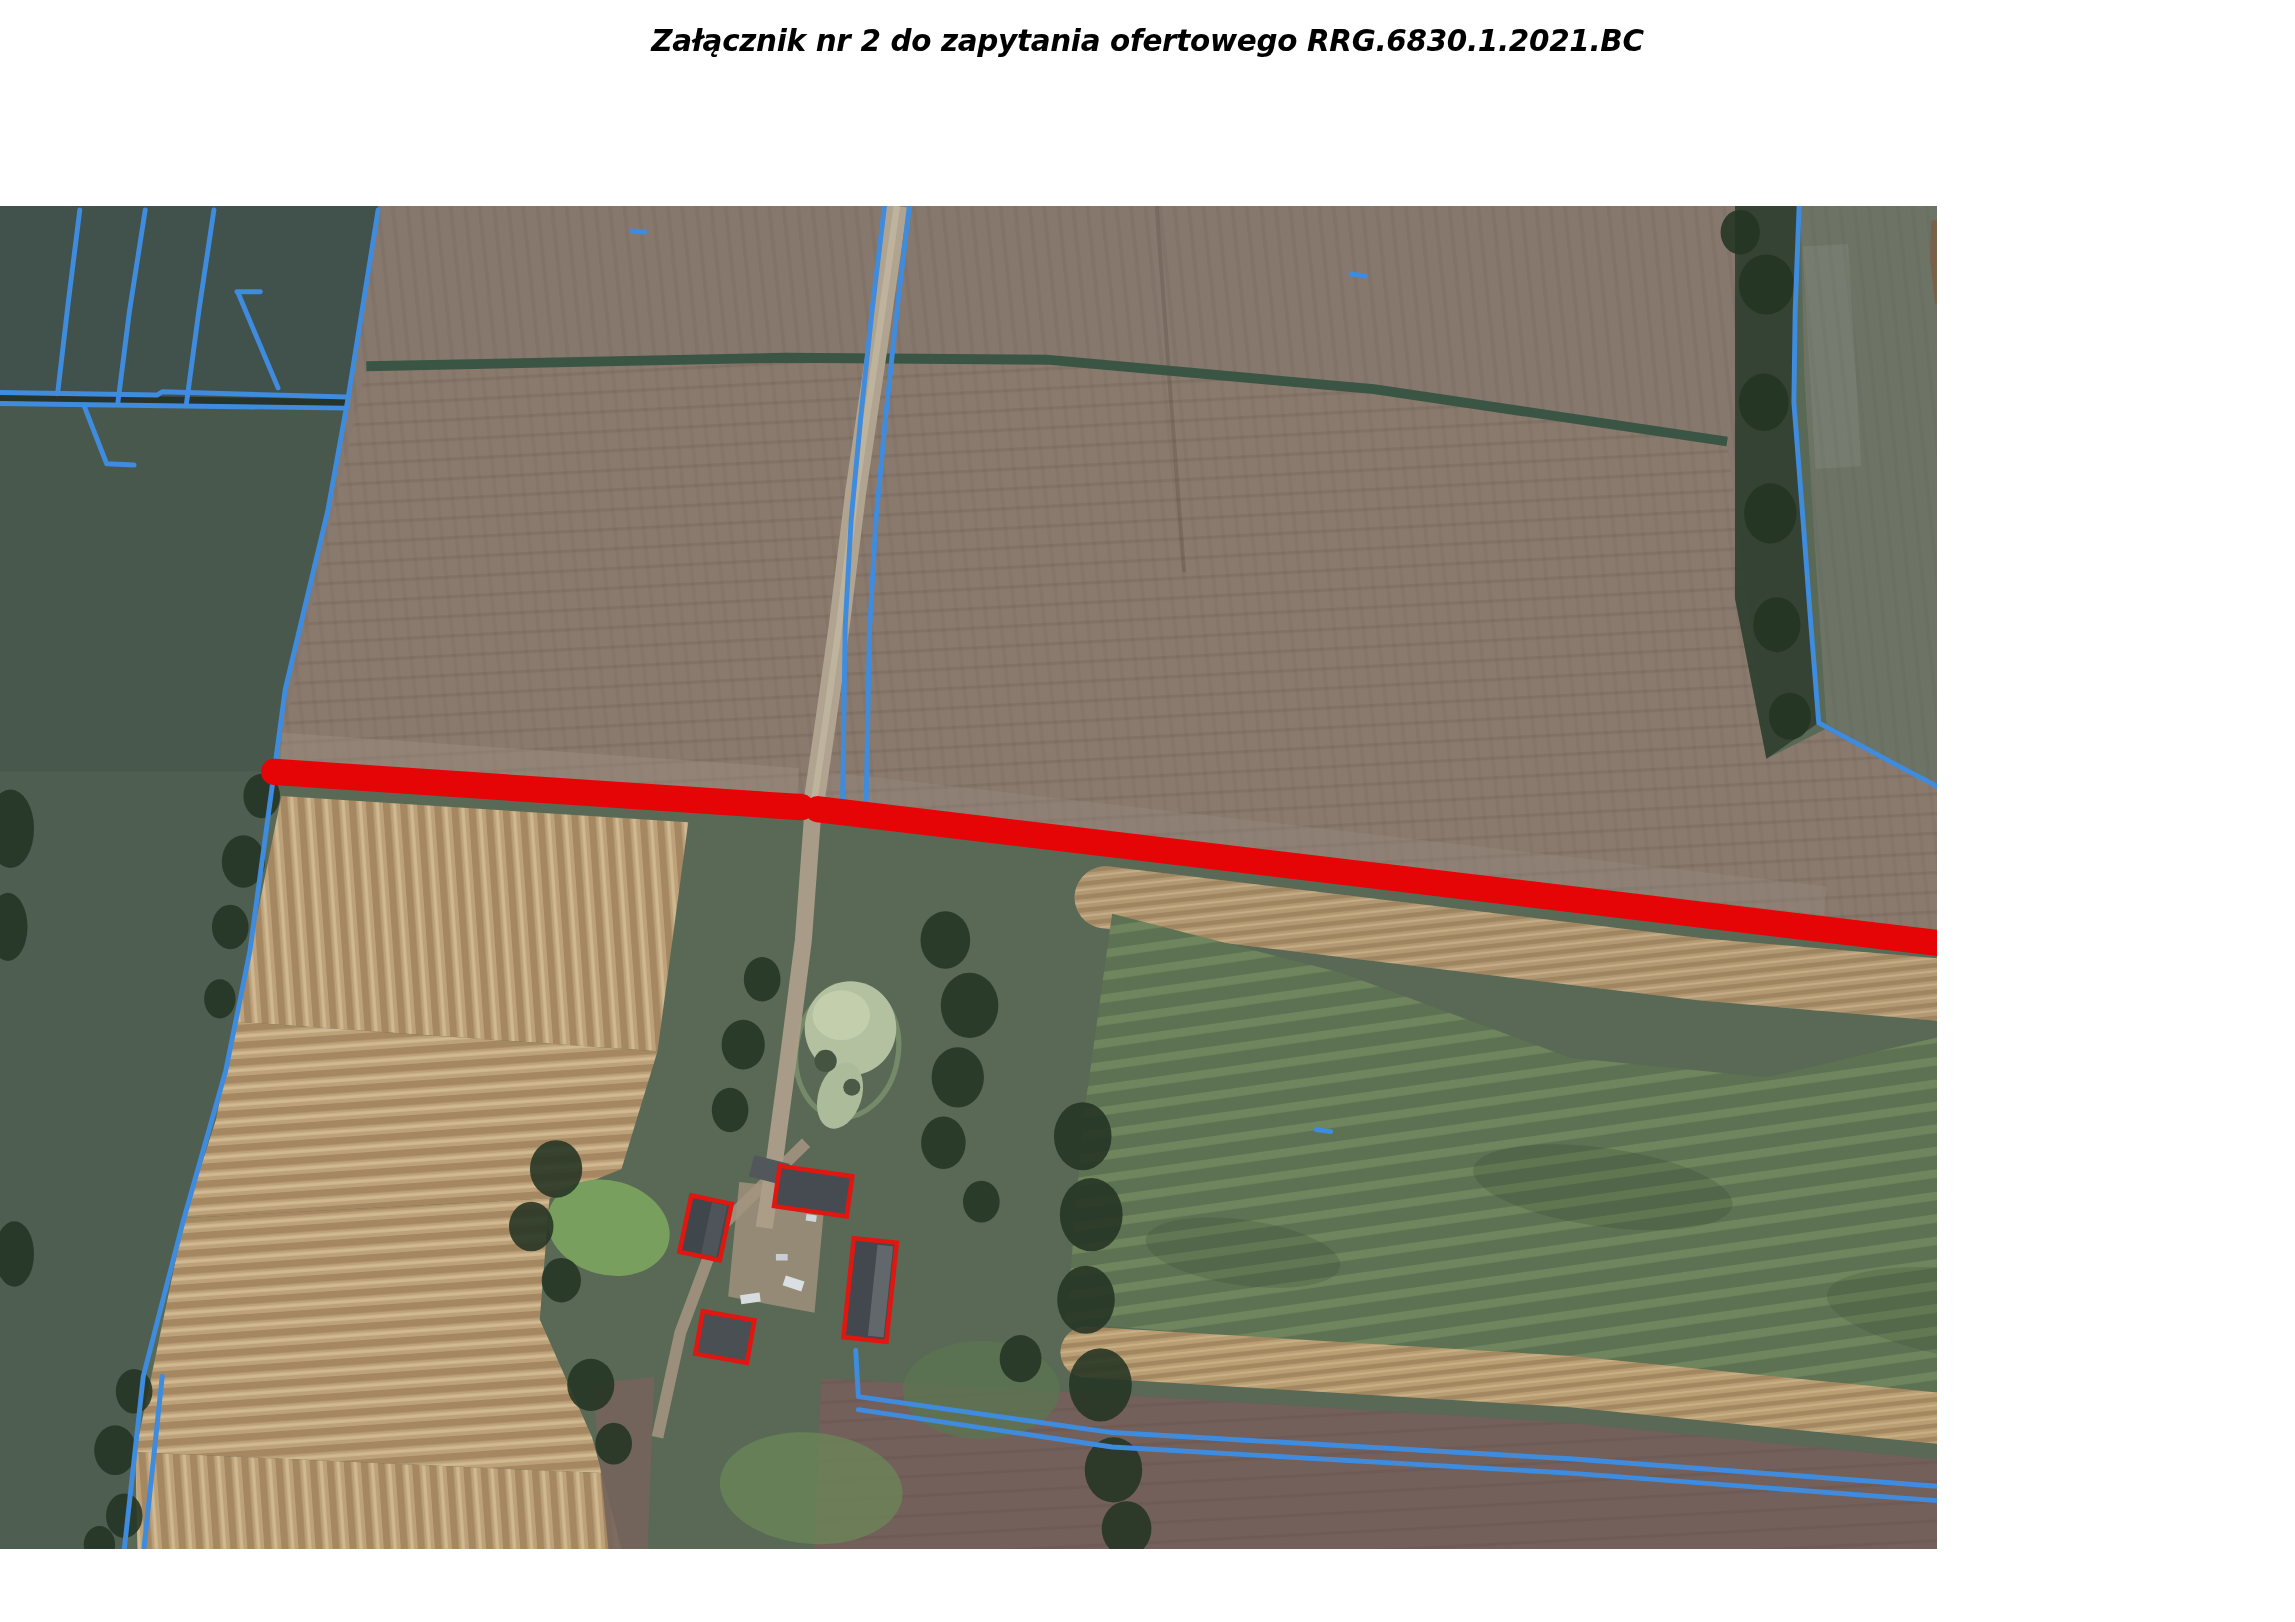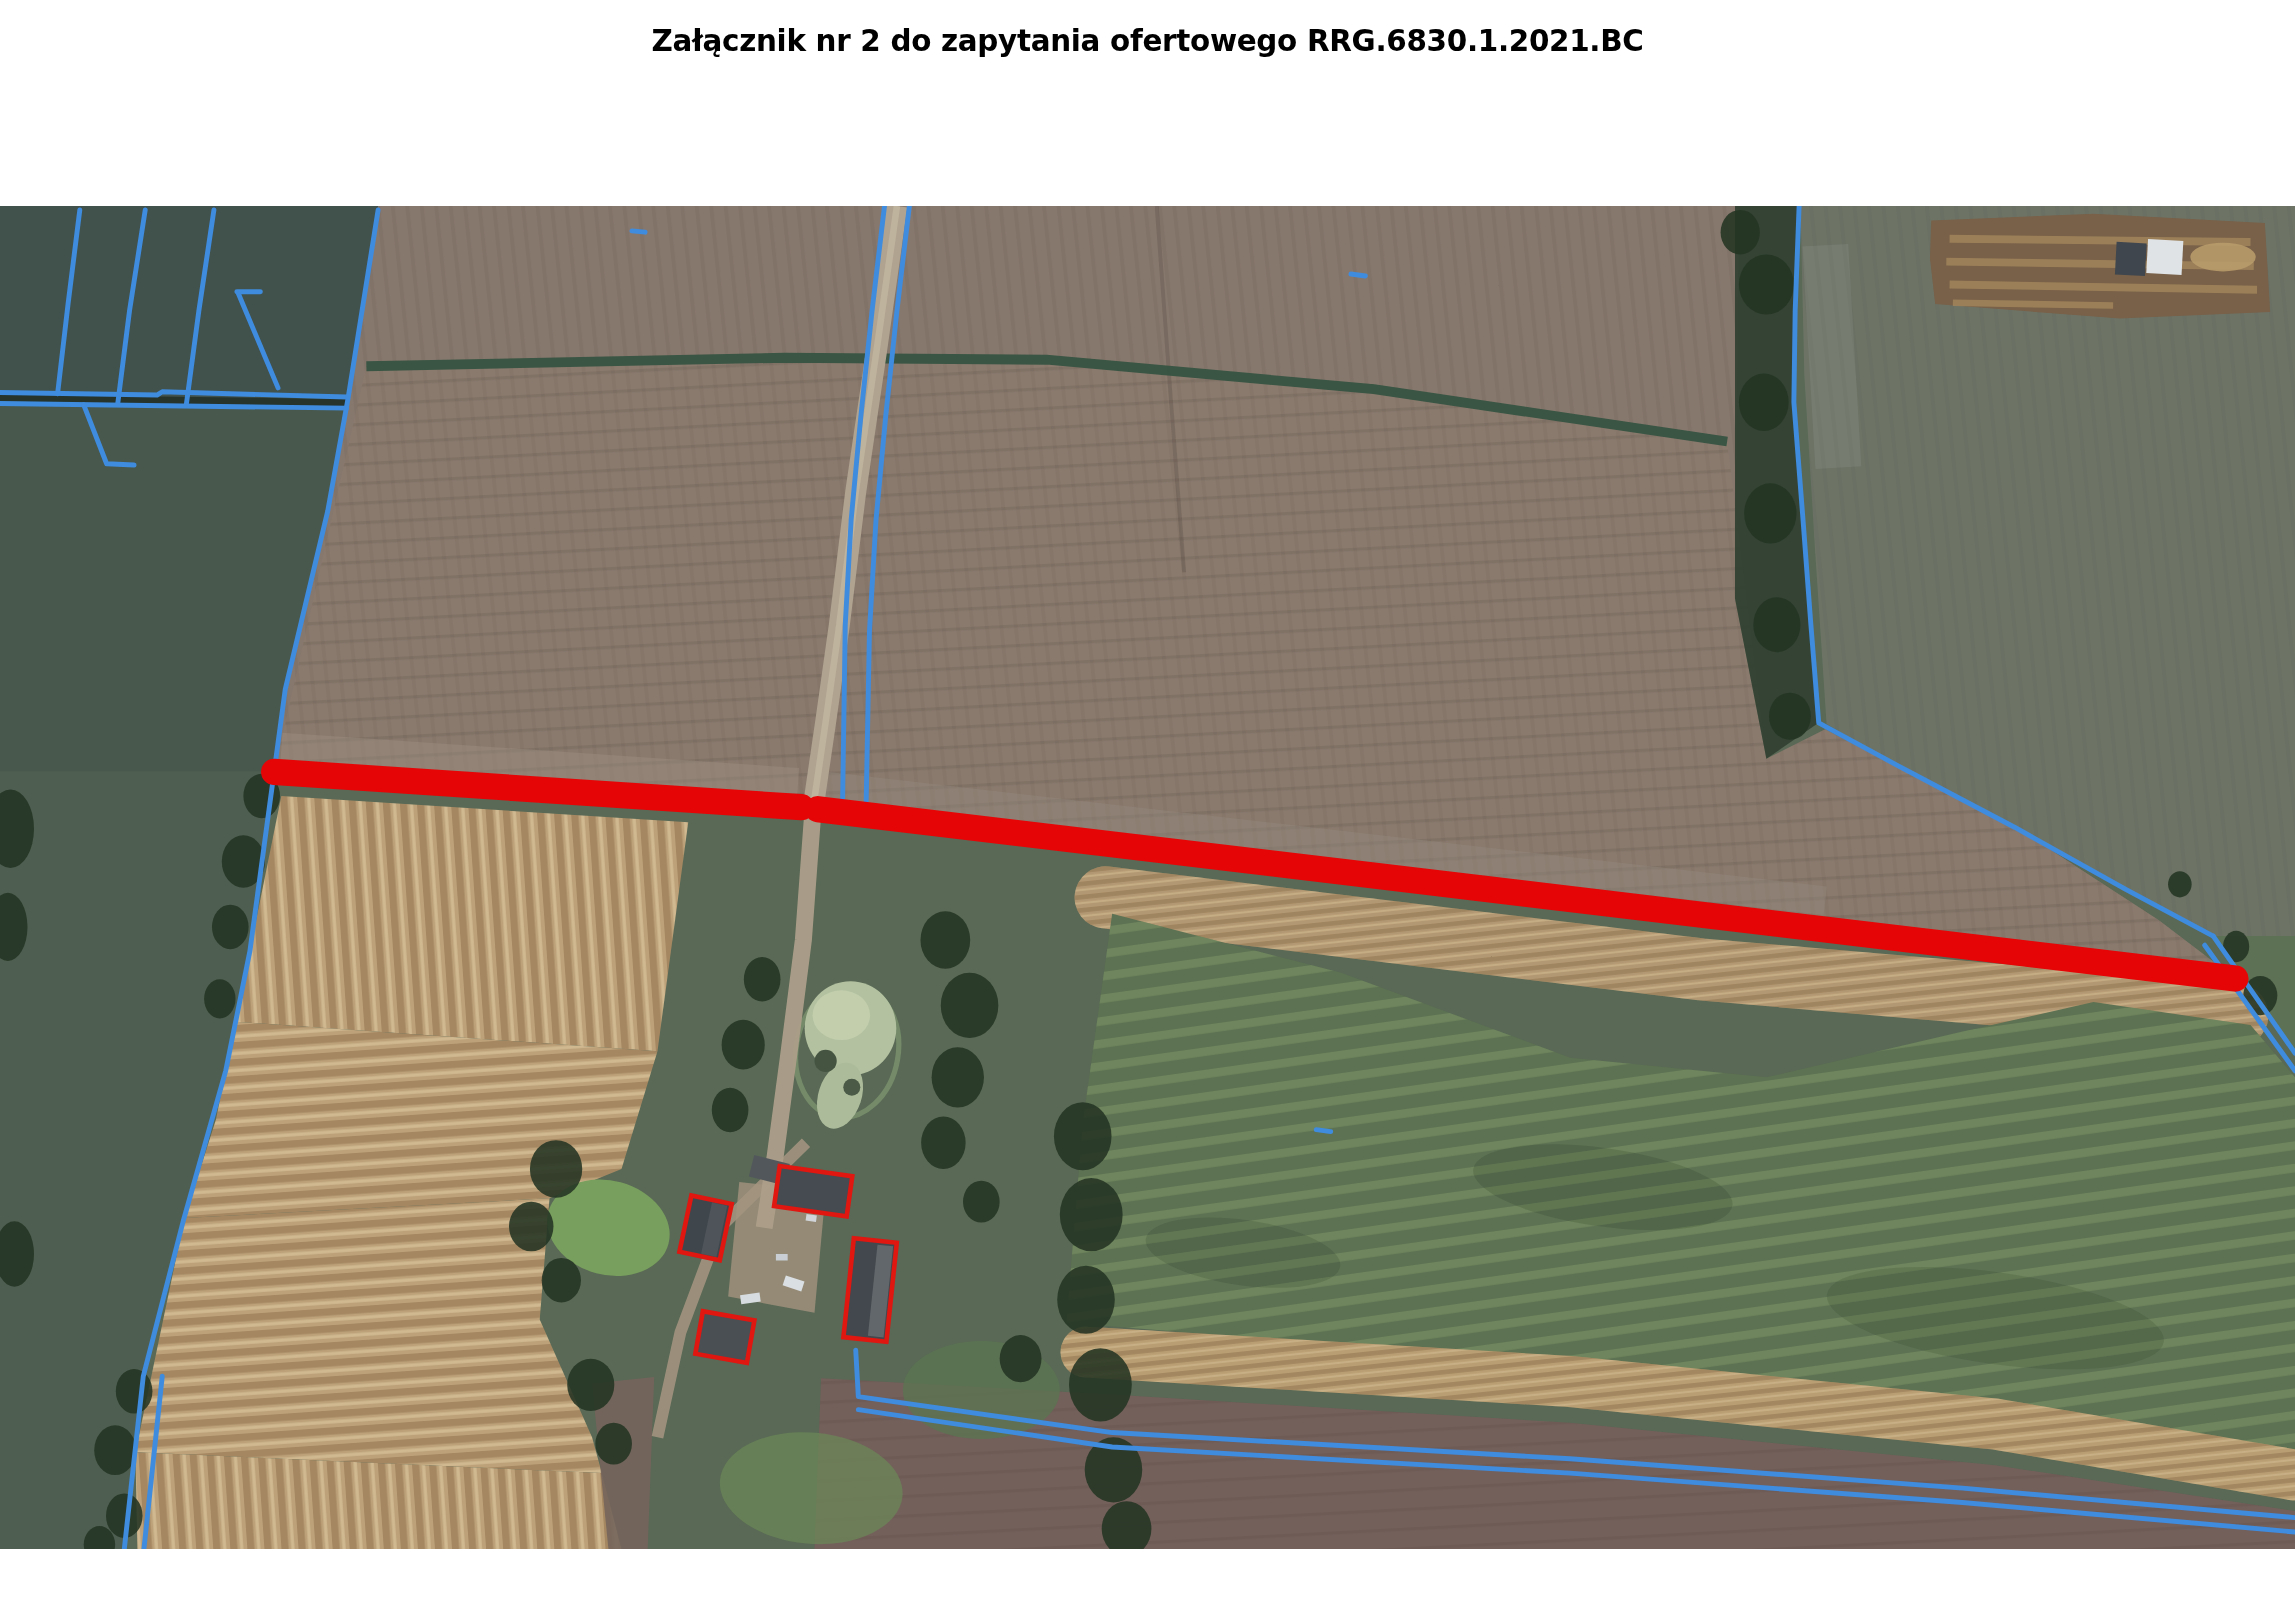--- a/index.html
+++ b/index.html
@@ -1,21 +1,21 @@
 <!DOCTYPE html>
 <html style="--page-bg: #ffffff; --title-color: #000000; --route-red: #ee0000; --parcel-blue: #3f8ee4; --building-outline-red: #e8120c;font-size:10.5px"><head>
 <meta charset="utf-8">
 <style>
   :root{
     --page-bg:#ffffff; --title-color:#000000;
     --route-red:#ee0000; --parcel-blue:#3f8ee4; --building-outline-red:#e8120c;
   }
   html,body{margin:0;padding:0;width:2295px;height:1623px;background:var(--page-bg);
     font-family:"DejaVu Sans","Liberation Sans",sans-serif;}
-  .page{position:relative;width:2295px;height:1623px;overflow:hidden;background:var(--page-bg);}
+  .page{position:relative;width:1937px;height:1623px;overflow:hidden;background:var(--page-bg);font-style:italic;}
   .title{position:absolute;top:23.6px;left:0;width:2295px;text-align:center;
     font-size:29.4px;font-weight:bold;letter-spacing:-0.3px;color:var(--title-color);margin:0;}
   .map-wrap{position:absolute;top:206px;left:0;width:2295px;height:1343px;}
   .map-wrap svg{display:block;width:2295px;height:1343px;}
   .pb{stroke:var(--parcel-blue);stroke-width:7.5;fill:none;stroke-linejoin:round;stroke-linecap:round;}
   .rr{stroke:var(--route-red);stroke-width:40;fill:none;stroke-linecap:round;}
   .bo{stroke:var(--building-outline-red);stroke-width:7;}
   .tr{fill:#22321f;opacity:.88;}
 </style>
 </head>

